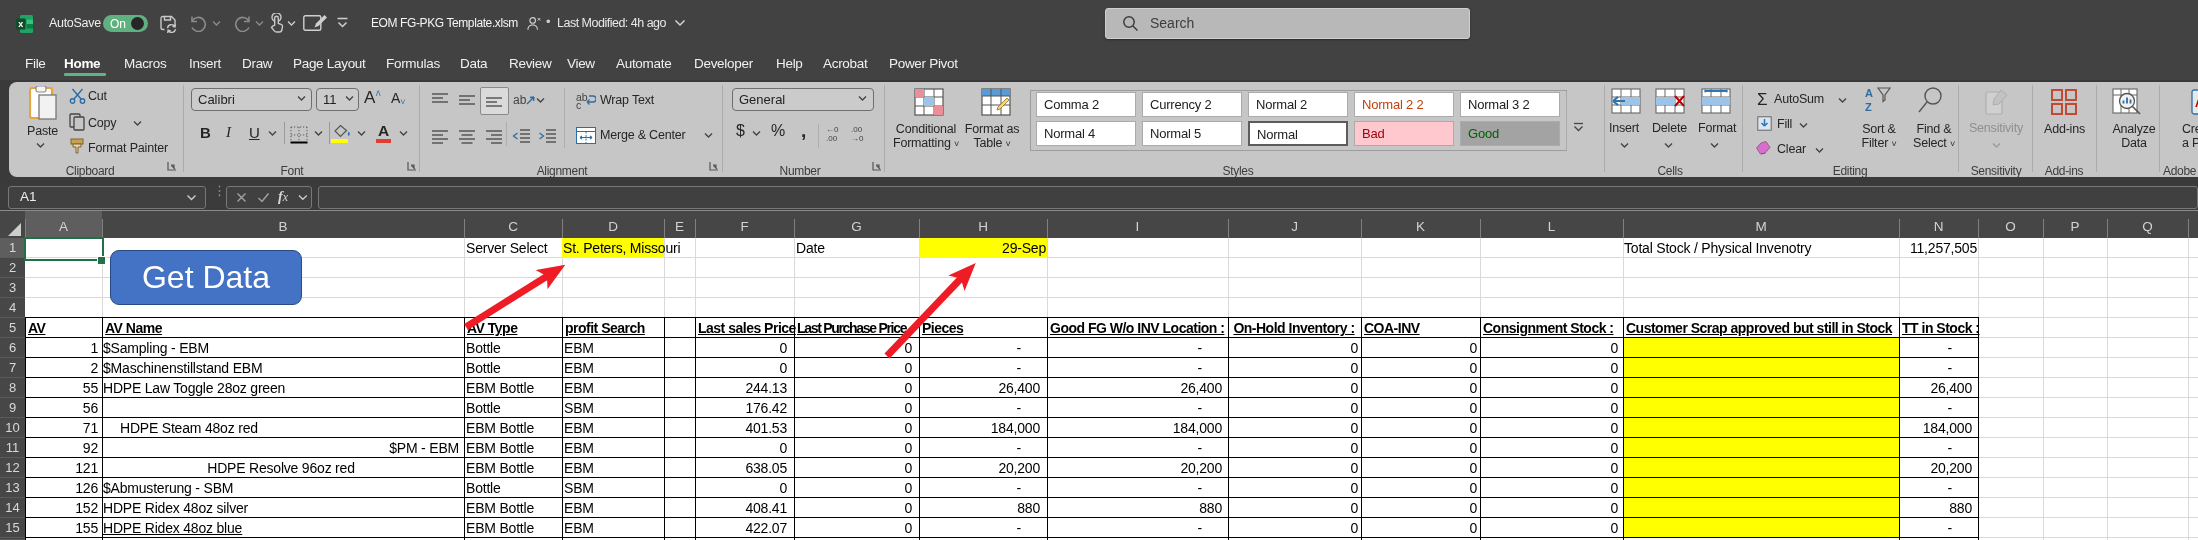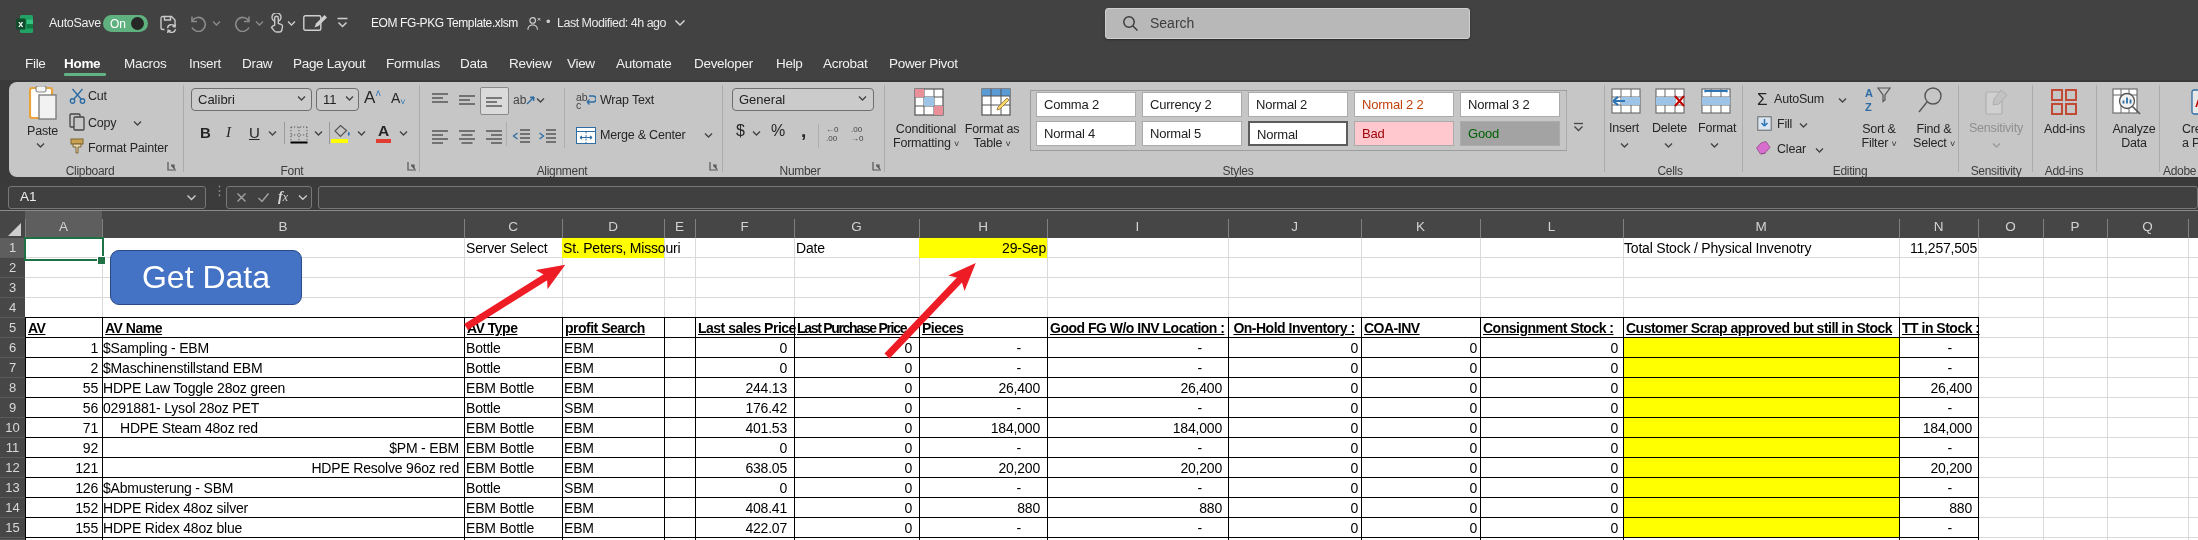--- a/index.html
+++ b/index.html
@@ -647,21 +647,20 @@
 <div class="cell " style="left:562px;top:140px;width:102px;padding-left:2px;padding-right:5px;box-sizing:border-box;text-align:left;">EBM</div>
 <div class="cell " style="left:695px;top:140px;width:99px;padding-left:4px;padding-right:7px;box-sizing:border-box;text-align:right;">244.13</div>
 <div class="cell " style="left:794px;top:140px;width:125px;padding-left:4px;padding-right:7px;box-sizing:border-box;text-align:right;">0</div>
 <div class="cell " style="left:919px;top:140px;width:128px;padding-left:4px;padding-right:7px;box-sizing:border-box;text-align:right;">26,400</div>
 <div class="cell " style="left:1047px;top:140px;width:181px;padding-left:4px;padding-right:6px;box-sizing:border-box;text-align:right;">26,400</div>
 <div class="cell " style="left:1228px;top:140px;width:133px;padding-left:4px;padding-right:3px;box-sizing:border-box;text-align:right;">0</div>
 <div class="cell " style="left:1361px;top:140px;width:119px;padding-left:4px;padding-right:3px;box-sizing:border-box;text-align:right;">0</div>
 <div class="cell " style="left:1480px;top:140px;width:143px;padding-left:4px;padding-right:5px;box-sizing:border-box;text-align:right;">0</div>
 <div class="cell " style="left:1899px;top:140px;width:79px;padding-left:4px;padding-right:6px;box-sizing:border-box;text-align:right;">26,400</div>
 <div class="cell " style="left:25px;top:160px;width:77px;padding-left:4px;padding-right:4px;box-sizing:border-box;text-align:right;">56</div>
-<div class="cell " style="left:102px;top:160px;width:362px;padding-left:1px;padding-right:5px;box-sizing:border-box;text-align:left;">0291881- Lysol 28oz PET</div>
 <div class="cell " style="left:464px;top:160px;width:98px;padding-left:2px;padding-right:5px;box-sizing:border-box;text-align:left;">Bottle</div>
 <div class="cell " style="left:562px;top:160px;width:102px;padding-left:2px;padding-right:5px;box-sizing:border-box;text-align:left;">SBM</div>
 <div class="cell " style="left:695px;top:160px;width:99px;padding-left:4px;padding-right:7px;box-sizing:border-box;text-align:right;">176.42</div>
 <div class="cell " style="left:794px;top:160px;width:125px;padding-left:4px;padding-right:7px;box-sizing:border-box;text-align:right;">0</div>
 <div class="cell " style="left:919px;top:160px;width:128px;padding-left:4px;padding-right:26px;box-sizing:border-box;text-align:right;">-</div>
 <div class="cell " style="left:1047px;top:160px;width:181px;padding-left:4px;padding-right:26px;box-sizing:border-box;text-align:right;">-</div>
 <div class="cell " style="left:1228px;top:160px;width:133px;padding-left:4px;padding-right:3px;box-sizing:border-box;text-align:right;">0</div>
 <div class="cell " style="left:1361px;top:160px;width:119px;padding-left:4px;padding-right:3px;box-sizing:border-box;text-align:right;">0</div>
 <div class="cell " style="left:1480px;top:160px;width:143px;padding-left:4px;padding-right:5px;box-sizing:border-box;text-align:right;">0</div>
 <div class="cell " style="left:1899px;top:160px;width:79px;padding-left:4px;padding-right:26px;box-sizing:border-box;text-align:right;">-</div>
@@ -683,21 +682,21 @@
 <div class="cell " style="left:562px;top:200px;width:102px;padding-left:2px;padding-right:5px;box-sizing:border-box;text-align:left;">EBM</div>
 <div class="cell " style="left:695px;top:200px;width:99px;padding-left:4px;padding-right:7px;box-sizing:border-box;text-align:right;">0</div>
 <div class="cell " style="left:794px;top:200px;width:125px;padding-left:4px;padding-right:7px;box-sizing:border-box;text-align:right;">0</div>
 <div class="cell " style="left:919px;top:200px;width:128px;padding-left:4px;padding-right:26px;box-sizing:border-box;text-align:right;">-</div>
 <div class="cell " style="left:1047px;top:200px;width:181px;padding-left:4px;padding-right:26px;box-sizing:border-box;text-align:right;">-</div>
 <div class="cell " style="left:1228px;top:200px;width:133px;padding-left:4px;padding-right:3px;box-sizing:border-box;text-align:right;">0</div>
 <div class="cell " style="left:1361px;top:200px;width:119px;padding-left:4px;padding-right:3px;box-sizing:border-box;text-align:right;">0</div>
 <div class="cell " style="left:1480px;top:200px;width:143px;padding-left:4px;padding-right:5px;box-sizing:border-box;text-align:right;">0</div>
 <div class="cell " style="left:1899px;top:200px;width:79px;padding-left:4px;padding-right:26px;box-sizing:border-box;text-align:right;">-</div>
 <div class="cell " style="left:25px;top:220px;width:77px;padding-left:4px;padding-right:4px;box-sizing:border-box;text-align:right;">121</div>
-<div class="cell " style="left:102px;top:220px;width:362px;padding-left:1px;padding-right:5px;box-sizing:border-box;text-align:right;">HDPE Resolve 96oz red</div>
+<div class="cell " style="left:102px;top:220px;width:362px;padding-left:1px;padding-right:5px;box-sizing:border-box;text-align:center;">HDPE Resolve 96oz red</div>
 <div class="cell " style="left:464px;top:220px;width:98px;padding-left:2px;padding-right:5px;box-sizing:border-box;text-align:left;">EBM Bottle</div>
 <div class="cell " style="left:562px;top:220px;width:102px;padding-left:2px;padding-right:5px;box-sizing:border-box;text-align:left;">EBM</div>
 <div class="cell " style="left:695px;top:220px;width:99px;padding-left:4px;padding-right:7px;box-sizing:border-box;text-align:right;">638.05</div>
 <div class="cell " style="left:794px;top:220px;width:125px;padding-left:4px;padding-right:7px;box-sizing:border-box;text-align:right;">0</div>
 <div class="cell " style="left:919px;top:220px;width:128px;padding-left:4px;padding-right:7px;box-sizing:border-box;text-align:right;">20,200</div>
 <div class="cell " style="left:1047px;top:220px;width:181px;padding-left:4px;padding-right:6px;box-sizing:border-box;text-align:right;">20,200</div>
 <div class="cell " style="left:1228px;top:220px;width:133px;padding-left:4px;padding-right:3px;box-sizing:border-box;text-align:right;">0</div>
 <div class="cell " style="left:1361px;top:220px;width:119px;padding-left:4px;padding-right:3px;box-sizing:border-box;text-align:right;">0</div>
 <div class="cell " style="left:1480px;top:220px;width:143px;padding-left:4px;padding-right:5px;box-sizing:border-box;text-align:right;">0</div>
 <div class="cell " style="left:1899px;top:220px;width:79px;padding-left:4px;padding-right:6px;box-sizing:border-box;text-align:right;">20,200</div>
@@ -719,21 +718,21 @@
 <div class="cell " style="left:562px;top:260px;width:102px;padding-left:2px;padding-right:5px;box-sizing:border-box;text-align:left;">EBM</div>
 <div class="cell " style="left:695px;top:260px;width:99px;padding-left:4px;padding-right:7px;box-sizing:border-box;text-align:right;">408.41</div>
 <div class="cell " style="left:794px;top:260px;width:125px;padding-left:4px;padding-right:7px;box-sizing:border-box;text-align:right;">0</div>
 <div class="cell " style="left:919px;top:260px;width:128px;padding-left:4px;padding-right:7px;box-sizing:border-box;text-align:right;">880</div>
 <div class="cell " style="left:1047px;top:260px;width:181px;padding-left:4px;padding-right:6px;box-sizing:border-box;text-align:right;">880</div>
 <div class="cell " style="left:1228px;top:260px;width:133px;padding-left:4px;padding-right:3px;box-sizing:border-box;text-align:right;">0</div>
 <div class="cell " style="left:1361px;top:260px;width:119px;padding-left:4px;padding-right:3px;box-sizing:border-box;text-align:right;">0</div>
 <div class="cell " style="left:1480px;top:260px;width:143px;padding-left:4px;padding-right:5px;box-sizing:border-box;text-align:right;">0</div>
 <div class="cell " style="left:1899px;top:260px;width:79px;padding-left:4px;padding-right:6px;box-sizing:border-box;text-align:right;">880</div>
 <div class="cell " style="left:25px;top:280px;width:77px;padding-left:4px;padding-right:4px;box-sizing:border-box;text-align:right;">155</div>
-<div class="cell " style="left:102px;top:280px;width:362px;padding-left:1px;padding-right:5px;box-sizing:border-box;text-align:left;">HDPE Ridex 48oz blue</div>
+<div class="cell " style="left:102px;top:280px;width:362px;padding-left:1px;padding-right:5px;box-sizing:border-box;text-align:left;text-decoration:underline;">HDPE Ridex 48oz blue</div>
 <div class="cell " style="left:464px;top:280px;width:98px;padding-left:2px;padding-right:5px;box-sizing:border-box;text-align:left;">EBM Bottle</div>
 <div class="cell " style="left:562px;top:280px;width:102px;padding-left:2px;padding-right:5px;box-sizing:border-box;text-align:left;">EBM</div>
 <div class="cell " style="left:695px;top:280px;width:99px;padding-left:4px;padding-right:7px;box-sizing:border-box;text-align:right;">422.07</div>
 <div class="cell " style="left:794px;top:280px;width:125px;padding-left:4px;padding-right:7px;box-sizing:border-box;text-align:right;">0</div>
 <div class="cell " style="left:919px;top:280px;width:128px;padding-left:4px;padding-right:26px;box-sizing:border-box;text-align:right;">-</div>
 <div class="cell " style="left:1047px;top:280px;width:181px;padding-left:4px;padding-right:26px;box-sizing:border-box;text-align:right;">-</div>
 <div class="cell " style="left:1228px;top:280px;width:133px;padding-left:4px;padding-right:3px;box-sizing:border-box;text-align:right;">0</div>
 <div class="cell " style="left:1361px;top:280px;width:119px;padding-left:4px;padding-right:3px;box-sizing:border-box;text-align:right;">0</div>
 <div class="cell " style="left:1480px;top:280px;width:143px;padding-left:4px;padding-right:5px;box-sizing:border-box;text-align:right;">0</div>
 <div class="cell " style="left:1899px;top:280px;width:79px;padding-left:4px;padding-right:26px;box-sizing:border-box;text-align:right;">-</div>

